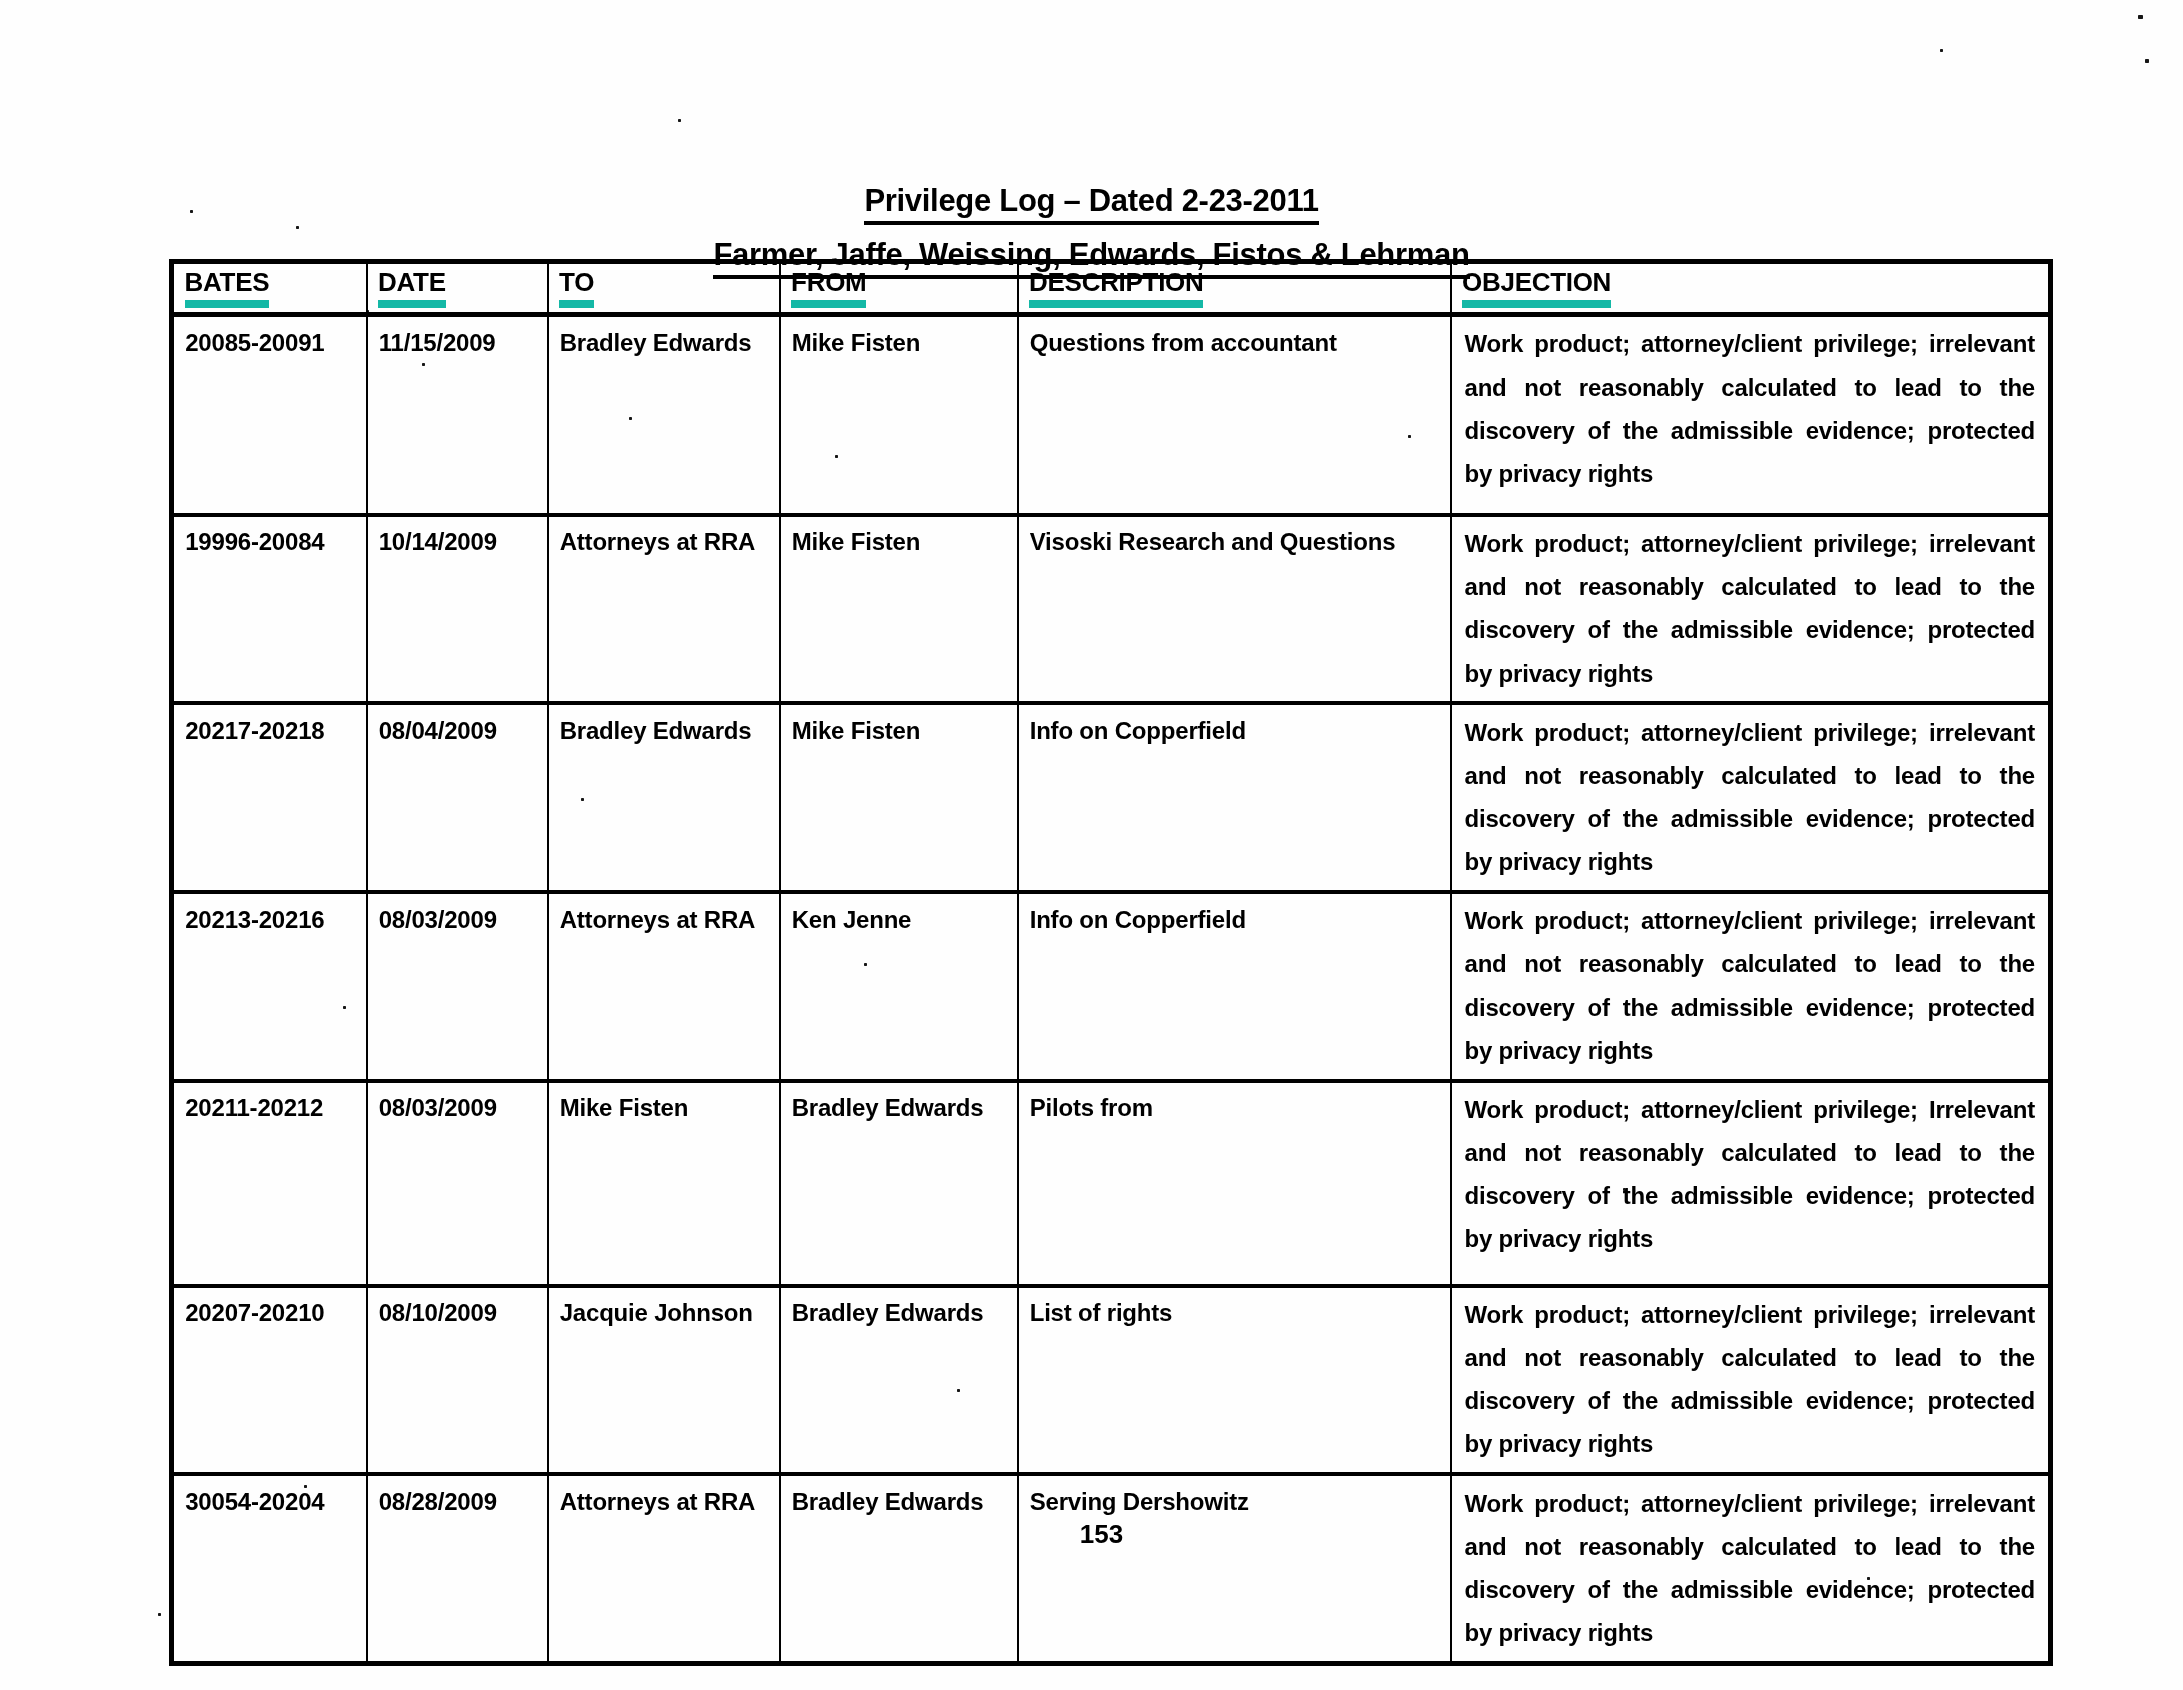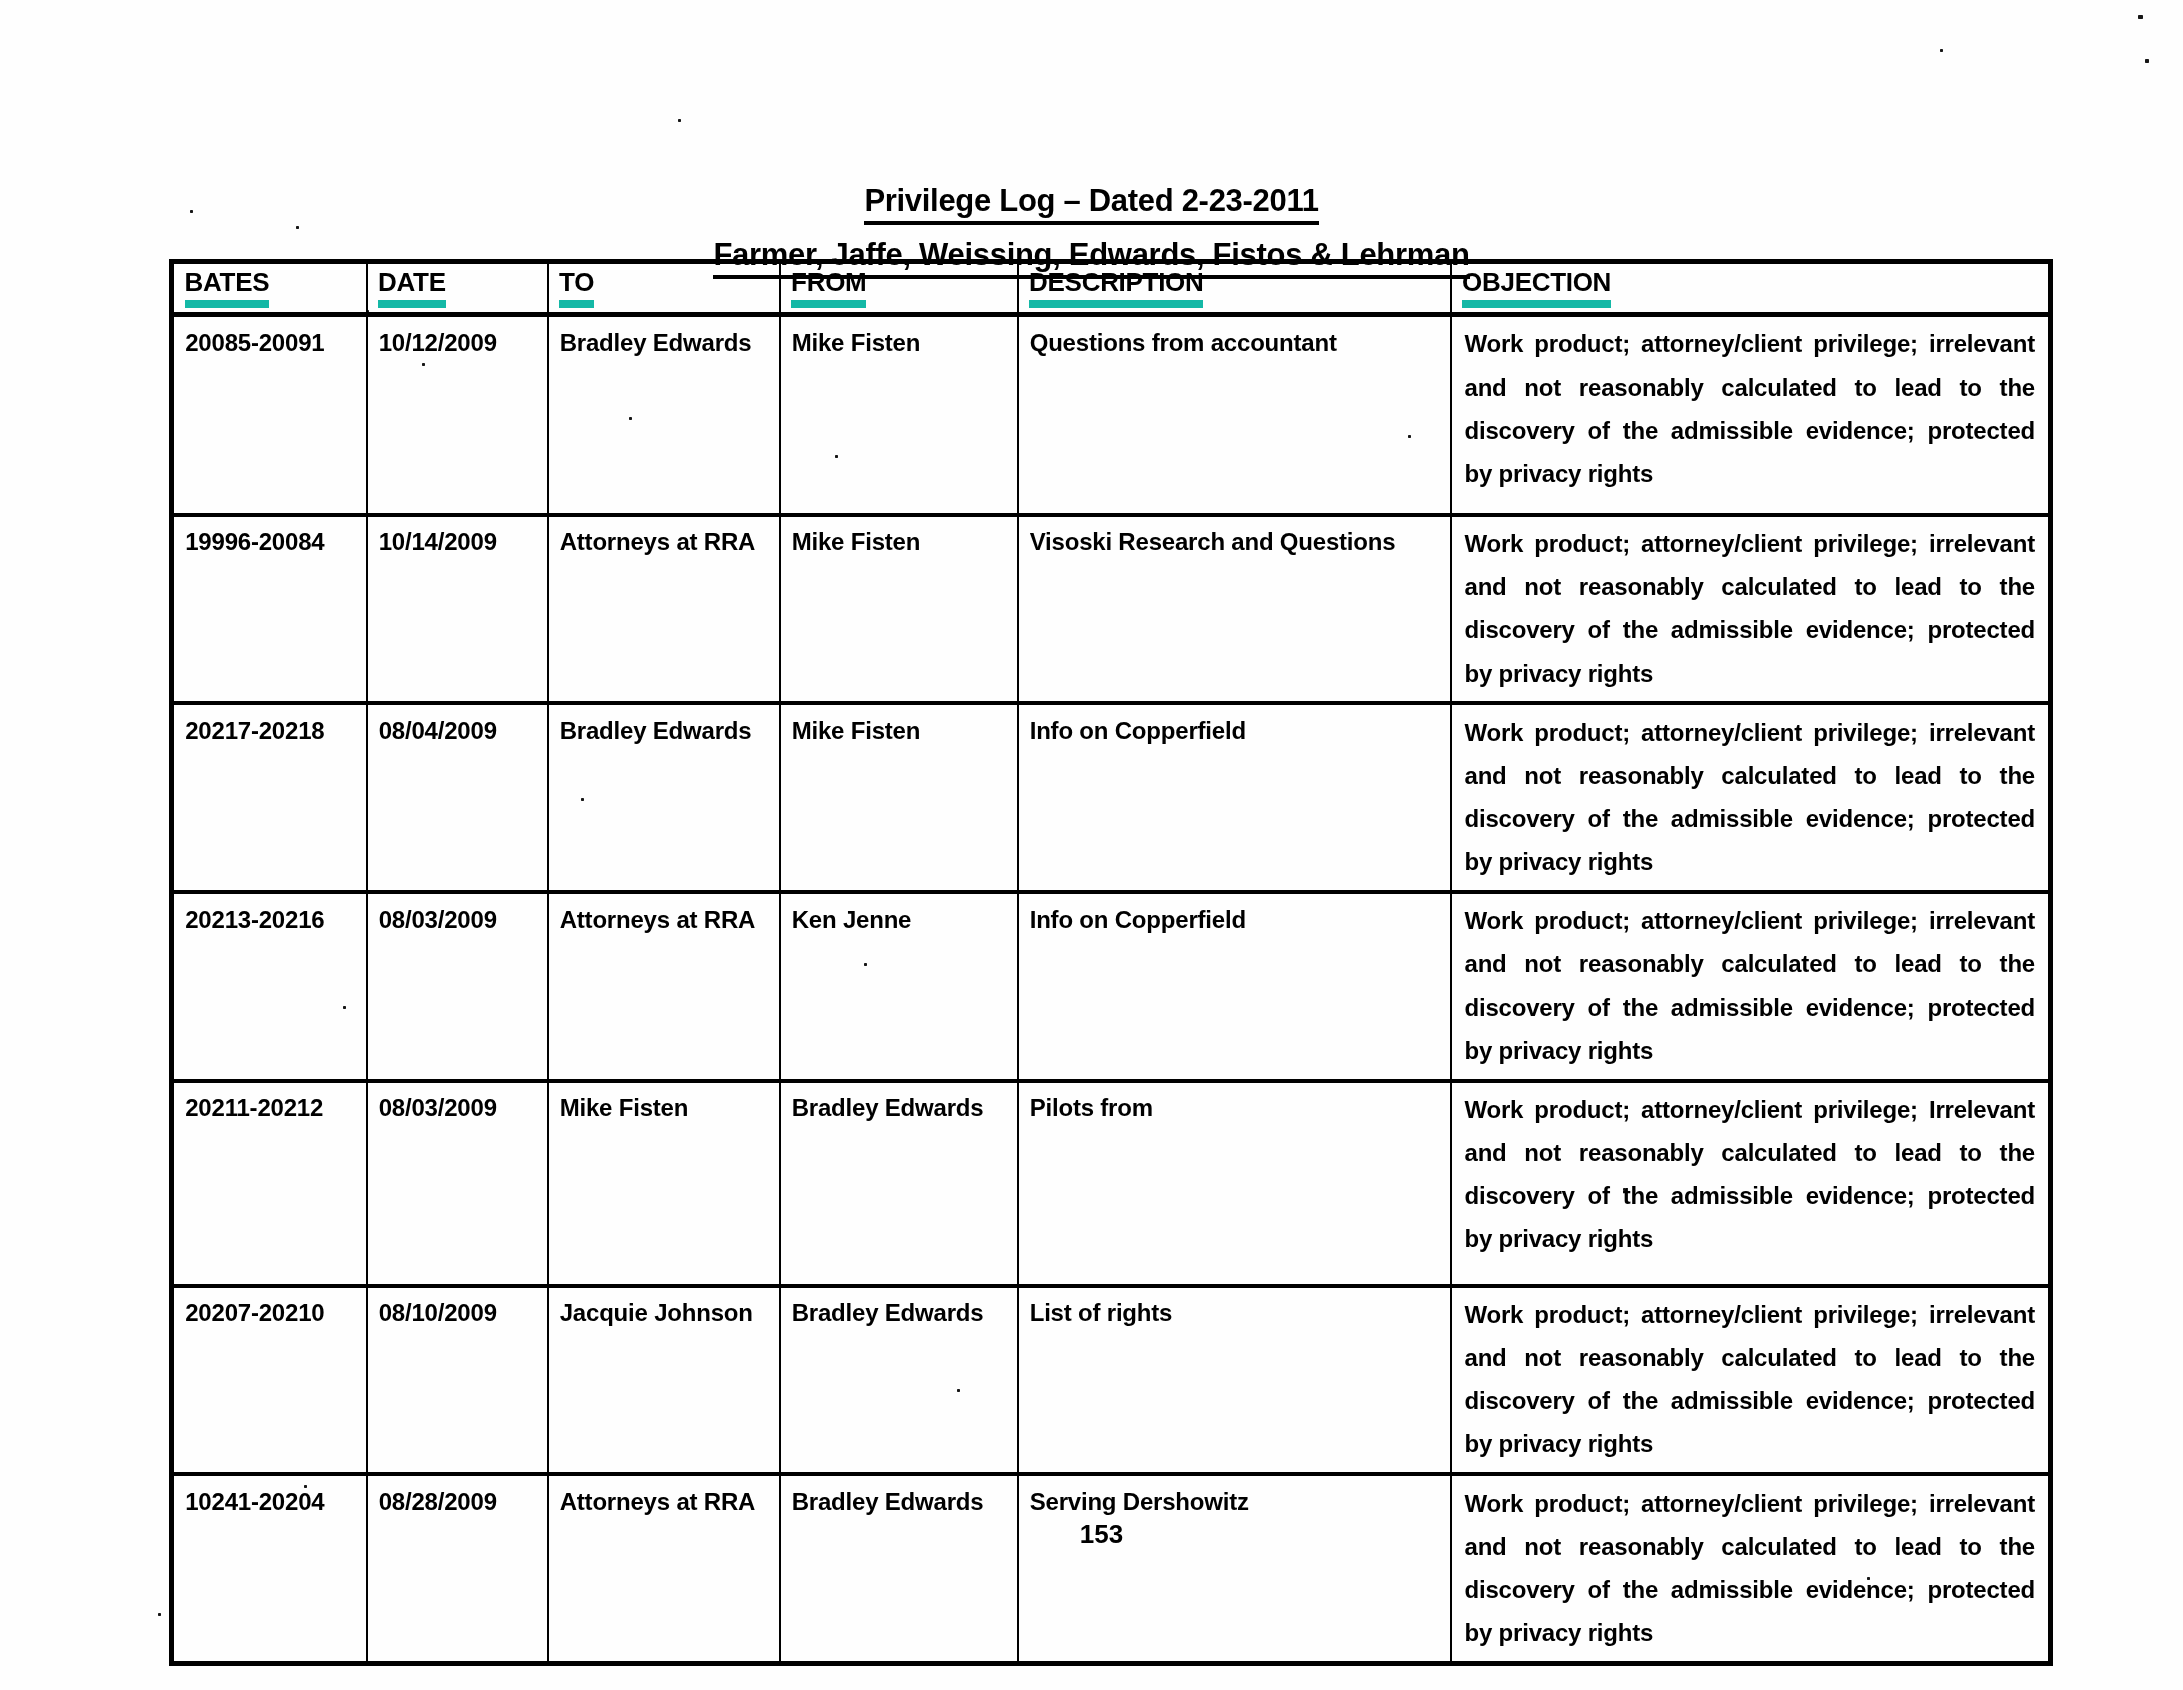--- a/index.html
+++ b/index.html
@@ -156,21 +156,21 @@
         <th><span class="u-head">DATE</span></th>
         <th><span class="u-head">TO</span></th>
         <th><span class="u-head">FROM</span></th>
         <th><span class="u-head">DESCRIPTION</span></th>
         <th><span class="u-head">OBJECTION</span></th>
       </tr>
     </thead>
     <tbody>
         <tr>
       <td class="c-bates">20085-20091</td>
-      <td class="c-date">10/12/2009</td>
+      <td class="c-date">11/15/2009</td>
       <td class="c-to">Bradley Edwards</td>
       <td class="c-from">Mike Fisten</td>
       <td class="c-desc">Questions from accountant</td>
       <td class="c-obj">Work product; attorney/client privilege; irrelevant and not reasonably calculated to lead to the discovery of the admissible evidence; protected by privacy rights</td>
     </tr>
         <tr>
       <td class="c-bates">19996-20084</td>
       <td class="c-date">10/14/2009</td>
       <td class="c-to">Attorneys at RRA</td>
       <td class="c-from">Mike Fisten</td>
@@ -203,21 +203,21 @@
     </tr>
         <tr>
       <td class="c-bates">20207-20210</td>
       <td class="c-date">08/10/2009</td>
       <td class="c-to">Jacquie Johnson</td>
       <td class="c-from">Bradley Edwards</td>
       <td class="c-desc">List of rights</td>
       <td class="c-obj">Work product; attorney/client privilege; irrelevant and not reasonably calculated to lead to the discovery of the admissible evidence; protected by privacy rights</td>
     </tr>
         <tr>
-      <td class="c-bates">10241-20204</td>
+      <td class="c-bates">30054-20204</td>
       <td class="c-date">08/28/2009</td>
       <td class="c-to">Attorneys at RRA</td>
       <td class="c-from">Bradley Edwards</td>
       <td class="c-desc">Serving Dershowitz</td>
       <td class="c-obj">Work product; attorney/client privilege; irrelevant and not reasonably calculated to lead to the discovery of the admissible evidence; protected by privacy rights</td>
     </tr>
       </tbody>
   </table>
 
   <div class="page-number">153</div>

